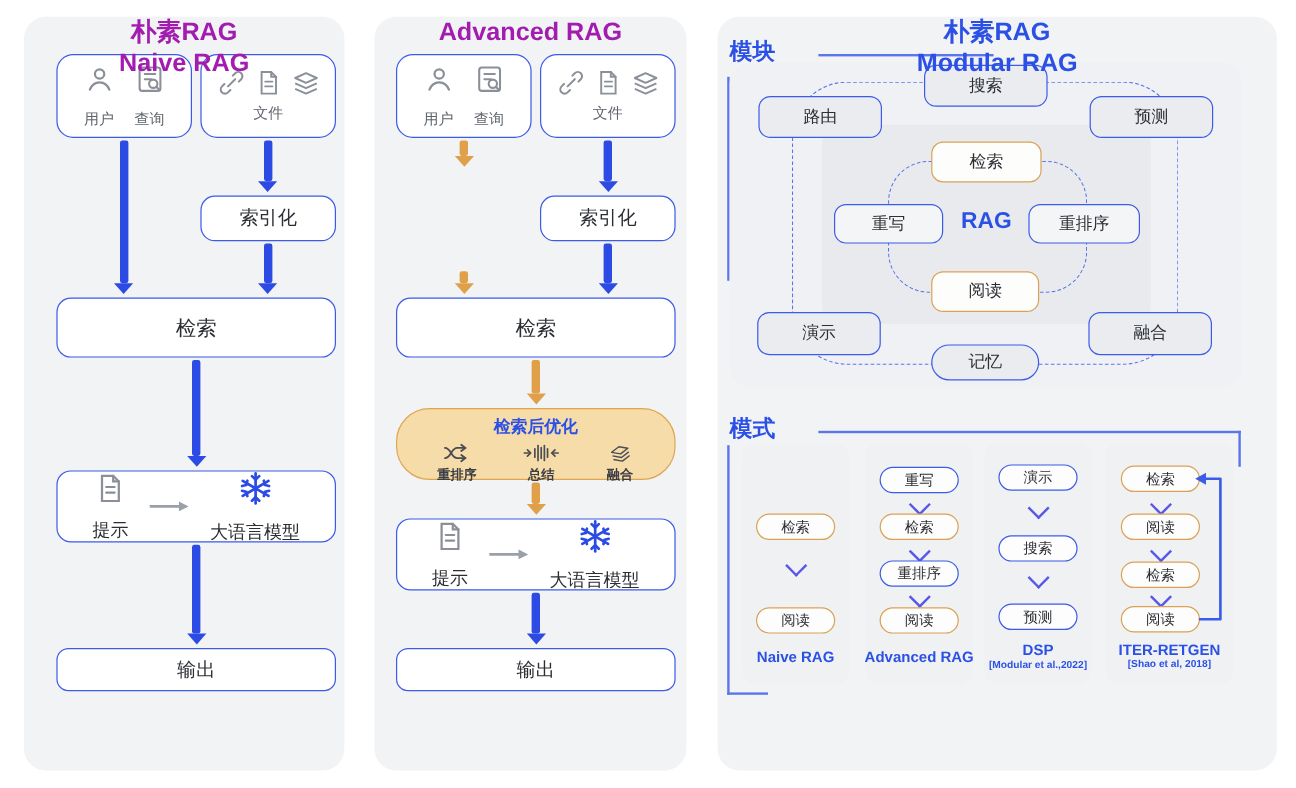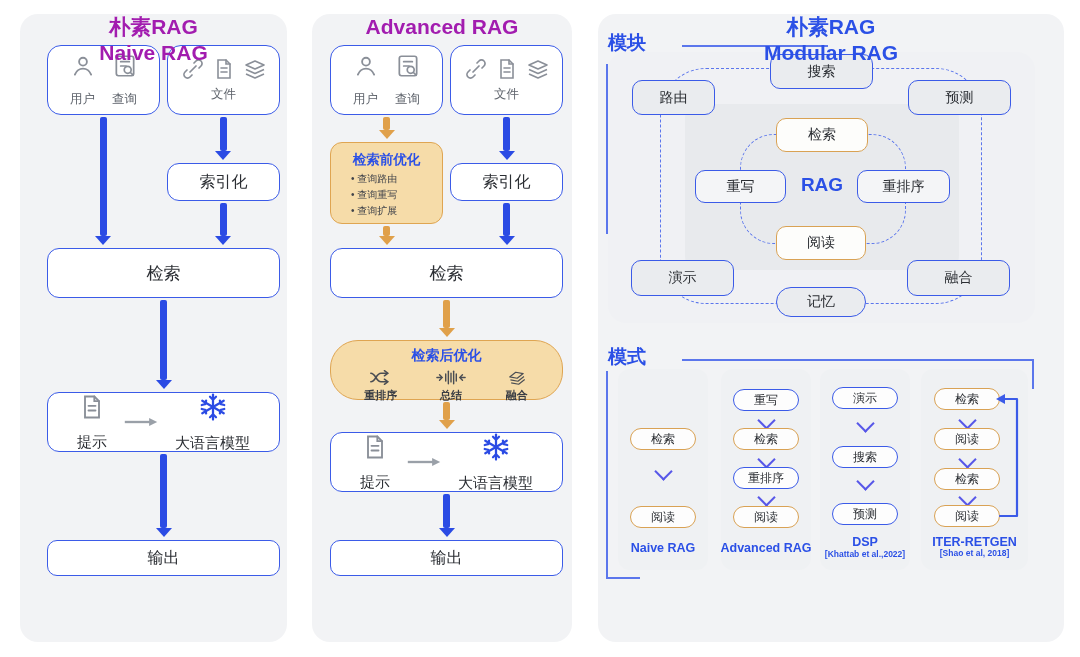--- a/index.html
+++ b/index.html
@@ -203,28 +203,20 @@
           <svg width="24" height="24" viewBox="0 0 24 24" fill="none" stroke="#8a8f98" stroke-width="1.6" stroke-linejoin="round">
               <path d="M3 8l9-4 9 4-9 4z"></path>
               <path d="M3 12.5l9 4 9-4"></path>
               <path d="M3 17l9 4 9-4"></path>
             </svg>
         </div>
         <span class="iclabel">文件</span>
       </div>
     </div>
 
-    <div class="obx" style="left:18px;top:128px;width:113px;height:82px;padding-top:8px;">
-      <div class="otitle">检索前优化</div>
-      <div class="bullets">
-        <span class="bullet">查询路由</span>
-        <span class="bullet">查询重写</span>
-        <span class="bullet">查询扩展</span>
-      </div>
-    </div>
 
     <div class="bx txt16" style="left:138px;top:149px;width:113px;height:38px;">索引化</div>
     <div class="bx txt17" style="left:18px;top:234px;width:233px;height:50px;">检索</div>
 
     <div class="obx" style="left:18px;top:326px;width:233px;height:60px;padding-top:6px;border-radius:28px;">
       <div class="otitle" style="font-size:14px;">检索后优化</div>
       <div class="posticons">
         <div class="picol">
           <svg width="26" height="17" viewBox="0 0 28 20" fill="none" stroke="#4a4d53" stroke-width="1.8" stroke-linecap="round">
               <path d="M2 15c6 0 6-10 12-10h7"></path>
@@ -309,21 +301,21 @@
     <div class="sechead" style="left:10px;top:16px;">模块</div>
     <div class="bline" style="left:84px;top:31px;width:146px;height:2px;"></div>
     <div class="bline" style="left:8px;top:50px;width:2px;height:170px;"></div>
 
     <div style="position:absolute;left:10px;top:38px;width:427px;height:271px;background:#F0F1F4;border-radius:18px;">
       <div class="ring" style="left:52px;top:16px;width:322px;height:236px;border-radius:46px;"></div>
       <div style="position:absolute;left:77px;top:52px;width:274px;height:166px;background:#E8EAED;border-radius:14px;"></div>
       <div class="ring" style="left:132px;top:82px;width:166px;height:110px;border-radius:34px;"></div>
 
       <div class="modbox" style="left:162px;top:2px;width:103px;height:35px;">搜索</div>
-      <div class="modbox" style="left:24px;top:28px;width:83px;height:35px;border-radius:10px;">路由</div>
+      <div class="modbox" style="left:24px;top:28px;width:103px;height:35px;border-radius:10px;">路由</div>
       <div class="modbox" style="left:300px;top:28px;width:103px;height:35px;">预测</div>
       <div class="modbox" style="left:23px;top:208px;width:103px;height:36px;">演示</div>
       <div class="modbox" style="left:299px;top:208px;width:103px;height:36px;">融合</div>
       <div class="modbox" style="left:168px;top:235px;width:90px;height:30px;border-radius:15px;">记忆</div>
 
       <div class="modbox orangeb" style="left:168px;top:66px;width:92px;height:34px;">检索</div>
       <div class="modbox lite" style="left:87px;top:118px;width:91px;height:33px;">重写</div>
       <div style="position:absolute;left:188px;top:122px;width:52px;text-align:center;font-size:19px;font-weight:bold;color:#2B50E6;">RAG</div>
       <div class="modbox lite" style="left:249px;top:118px;width:93px;height:33px;">重排序</div>
       <div class="modbox orangeb" style="left:168px;top:174px;width:90px;height:34px;">阅读</div>
@@ -353,21 +345,21 @@
       <div class="pname" style="top:172px;">Advanced RAG</div>
     </div>
 
     <div class="col" style="left:222px;top:355px;width:90px;height:201px;">
       <div class="pill bluep" style="top:18px;">演示</div>
       <div class="chev" style="top:48px;"></div>
       <div class="pill bluep" style="top:77px;">搜索</div>
       <div class="chev" style="top:106px;"></div>
       <div class="pill bluep" style="top:134px;">预测</div>
       <div class="pname" style="top:166px;">DSP</div>
-      <div class="pcite" style="top:180px;">[Khattab et al.,2022]</div>
+      <div class="pcite" style="top:180px;">[Modular et al.,2022]</div>
     </div>
 
     <div class="col" style="left:323px;top:355px;width:107px;height:201px;">
       <div class="pill" style="left:46px;top:19px;">检索</div>
       <div class="chev" style="left:46px;top:45px;"></div>
       <div class="pill" style="left:46px;top:59px;">阅读</div>
       <div class="chev" style="left:46px;top:84px;"></div>
       <div class="pill" style="left:46px;top:99px;">检索</div>
       <div class="chev" style="left:46px;top:122px;"></div>
       <div class="pill" style="left:46px;top:136px;">阅读</div>

